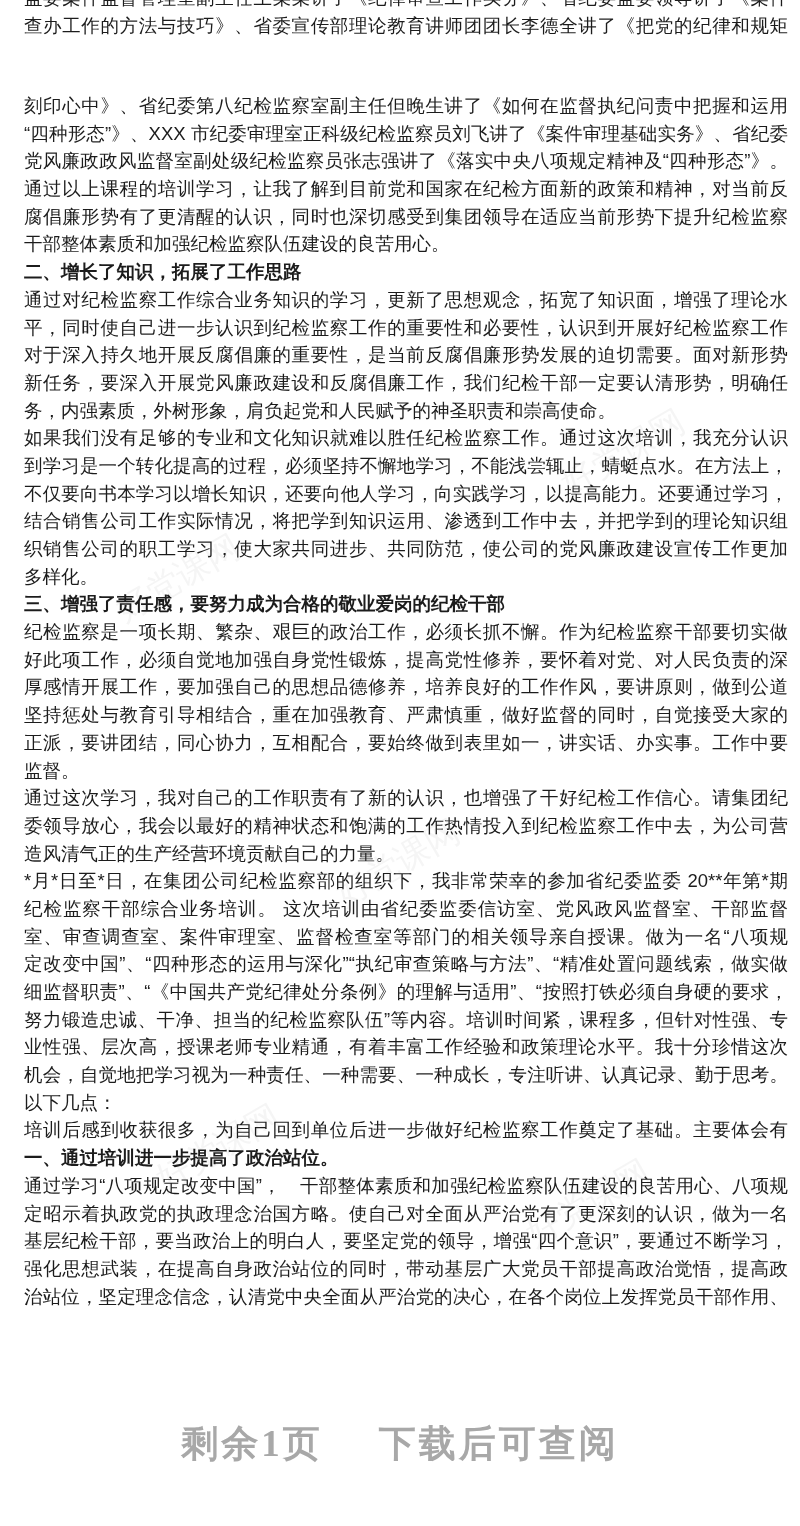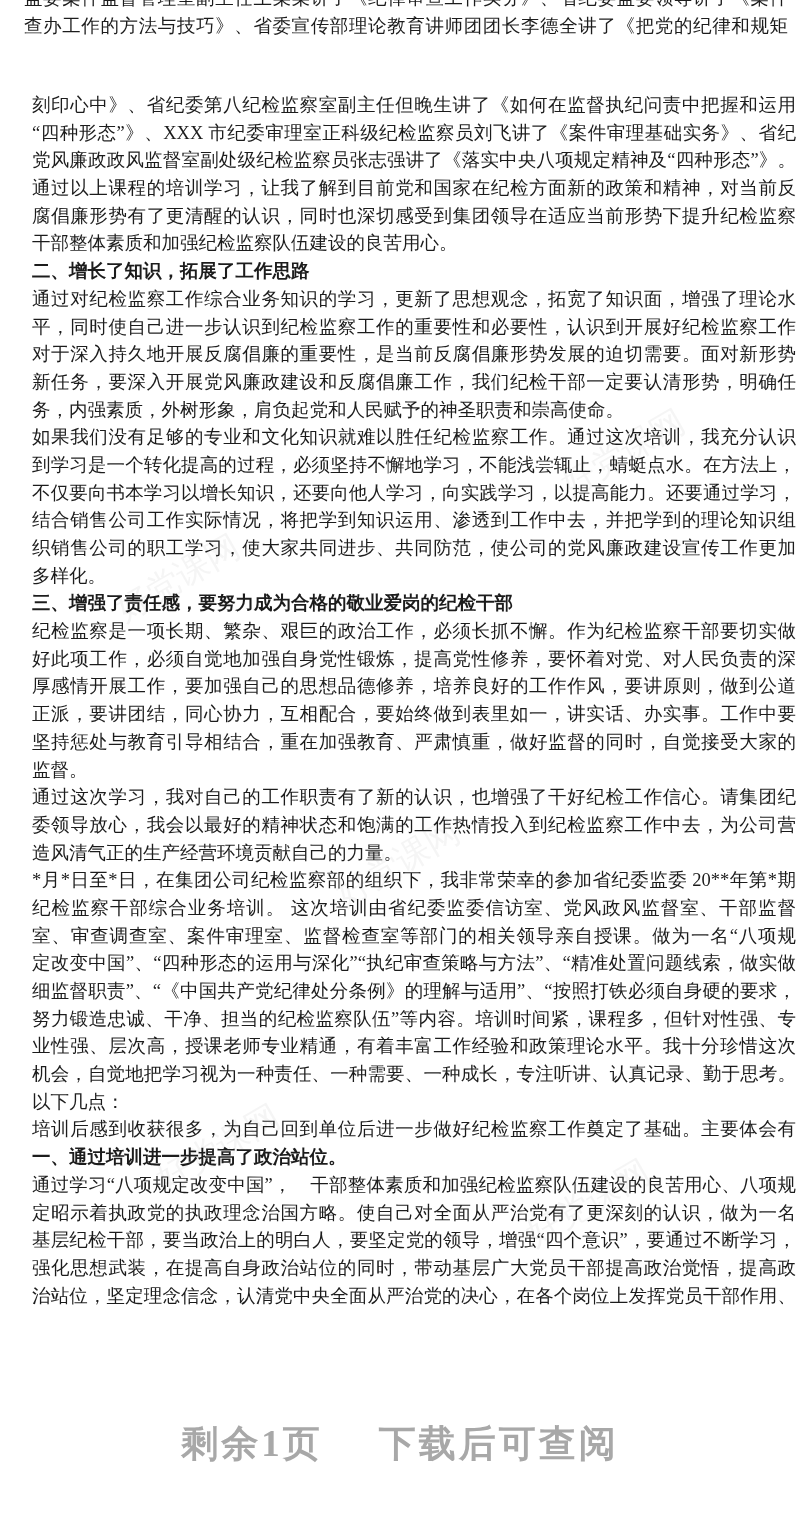--- a/index.html
+++ b/index.html
@@ -18,21 +18,21 @@
     height:27.7px;
     color:#1c1c1c;
     text-align:justify;
     text-align-last:justify;
     white-space:pre-wrap;
     overflow:hidden;
   }
   .line.end{text-align:center;text-align-last:left;}
   .line.bold{font-weight:700;text-align:right;text-align-last:left;}
   #top-frag{position:absolute;left:24px;top:-16px;width:764px;}
-  #doc-lines{position:absolute;left:32px;top:92px;width:764px;font-family:Liberation Serif, serif;}
+  #doc-lines{position:absolute;left:24px;top:92px;width:764px;}
   #bottom-banner{
     position:absolute;left:0;top:1419px;width:800px;
     text-align:center;
     font-family:"Liberation Serif","DejaVu Serif",serif;
     font-weight:700;
     font-size:37px;
     color:#a8a8a8;
     letter-spacing:3px;
     white-space:nowrap;
   }
@@ -77,22 +77,22 @@
       <div class="line">如果我们没有足够的专业和文化知识就难以胜任纪检监察工作。通过这次培训，我充分认识</div>
       <div class="line">到学习是一个转化提高的过程，必须坚持不懈地学习，不能浅尝辄止，蜻蜓点水。在方法上，</div>
       <div class="line">不仅要向书本学习以增长知识，还要向他人学习，向实践学习，以提高能力。还要通过学习，</div>
       <div class="line">结合销售公司工作实际情况，将把学到知识运用、渗透到工作中去，并把学到的理论知识组</div>
       <div class="line">织销售公司的职工学习，使大家共同进步、共同防范，使公司的党风廉政建设宣传工作更加</div>
       <div class="line end">多样化。</div>
       <div class="line bold">三、增强了责任感，要努力成为合格的敬业爱岗的纪检干部</div>
       <div class="line">纪检监察是一项长期、繁杂、艰巨的政治工作，必须长抓不懈。作为纪检监察干部要切实做</div>
       <div class="line">好此项工作，必须自觉地加强自身党性锻炼，提高党性修养，要怀着对党、对人民负责的深</div>
       <div class="line">厚感情开展工作，要加强自己的思想品德修养，培养良好的工作作风，要讲原则，做到公道</div>
+      <div class="line">坚持惩处与教育引导相结合，重在加强教育、严肃慎重，做好监督的同时，自觉接受大家的</div>
       <div class="line">正派，要讲团结，同心协力，互相配合，要始终做到表里如一，讲实话、办实事。工作中要</div>
-      <div class="line">坚持惩处与教育引导相结合，重在加强教育、严肃慎重，做好监督的同时，自觉接受大家的</div>
       <div class="line end">监督。</div>
       <div class="line">通过这次学习，我对自己的工作职责有了新的认识，也增强了干好纪检工作信心。请集团纪</div>
       <div class="line">委领导放心，我会以最好的精神状态和饱满的工作热情投入到纪检监察工作中去，为公司营</div>
       <div class="line end">造风清气正的生产经营环境贡献自己的力量。</div>
       <div class="line">*月*日至*日，在集团公司纪检监察部的组织下，我非常荣幸的参加省纪委监委 20**年第*期</div>
       <div class="line">纪检监察干部综合业务培训。 这次培训由省纪委监委信访室、党风政风监督室、干部监督</div>
       <div class="line">室、审查调查室、案件审理室、监督检查室等部门的相关领导亲自授课。做为一名“八项规</div>
       <div class="line">定改变中国”、“四种形态的运用与深化”“执纪审查策略与方法”、“精准处置问题线索，做实做</div>
       <div class="line">细监督职责”、“《中国共产党纪律处分条例》的理解与适用”、“按照打铁必须自身硬的要求，</div>
       <div class="line">努力锻造忠诚、干净、担当的纪检监察队伍”等内容。培训时间紧，课程多，但针对性强、专</div>

